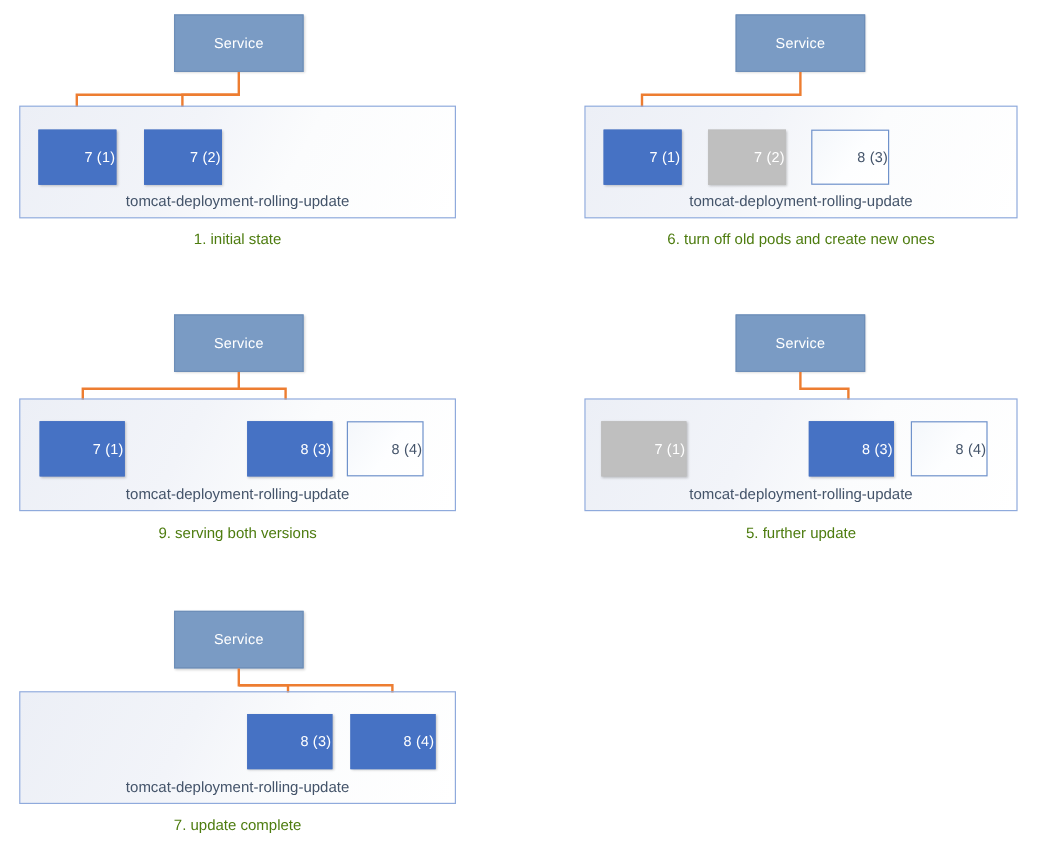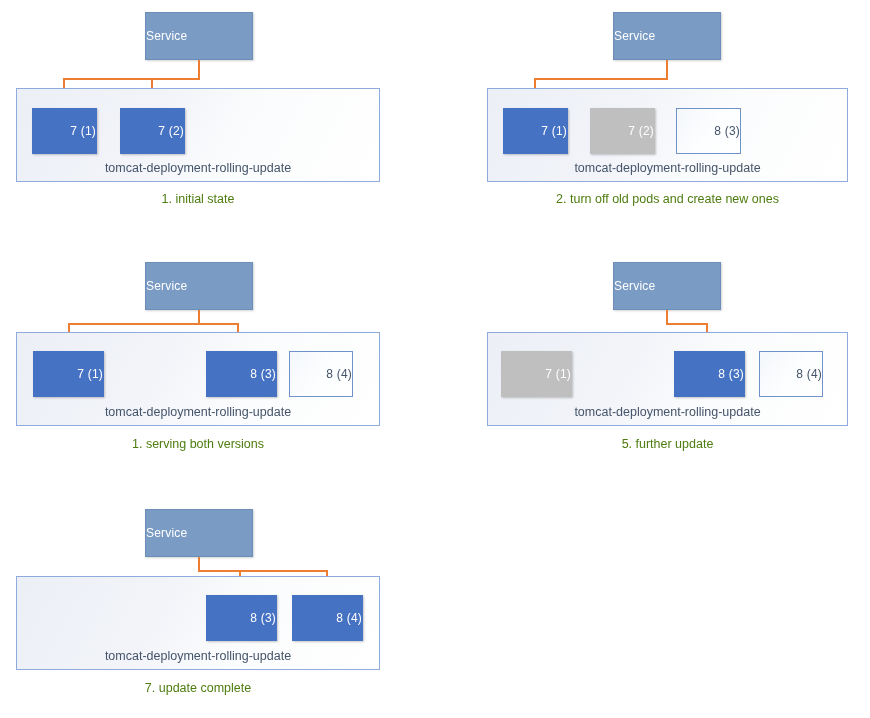--- a/index.html
+++ b/index.html
@@ -22,20 +22,21 @@
   .panel { position: absolute; }
 
   
   .service-box {
     position: absolute;
     background: #7a9bc4;
     border: 1px solid #6d8eb8;
     box-sizing: border-box;
     display: flex;
     align-items: center;
+    justify-content: center;
     color: #ffffff;
     font-size: 12px;
     letter-spacing: .2px;
     box-shadow: 1px 1px 2px rgba(0,0,0,.18);
   }
 
   
   .deployment-box {
     position: absolute;
     box-sizing: border-box;
@@ -152,21 +153,21 @@
     <div class="pod active" style="left:503px; top:108px; width:65px; height:46px;">
       <span>7 (1)</span>
     </div>
     <div class="pod terminating" style="left:590px; top:108px; width:65px; height:46px;">
       <span>7 (2)</span>
     </div>
     <div class="pod pending" style="left:676px; top:108px; width:65px; height:46px;">
       <span>8 (3)</span>
     </div>
 
-    <div class="caption" style="left:487px; top:192px; width:361px;">2. turn off old pods and create new ones</div>
+    <div class="caption" style="left:487px; top:192px; width:361px;">6. turn off old pods and create new ones</div>
   </div>
 
   <div class="panel">
     <div class="service-box" style="left:145px; top:262px; width:108px; height:48px;">
       <span>Service</span>
     </div>
 
     <svg class="connector" width="870" height="718">
       <path d="M199,310 L199,324 L69,324 L69,342"></path>
       <polygon points="63,342 75,342 69,353"></polygon>
@@ -181,21 +182,21 @@
     <div class="pod active" style="left:33px; top:351px; width:71px; height:46px;">
       <span>7 (1)</span>
     </div>
     <div class="pod active" style="left:206px; top:351px; width:71px; height:46px;">
       <span>8 (3)</span>
     </div>
     <div class="pod pending" style="left:289px; top:351px; width:64px; height:46px;">
       <span>8 (4)</span>
     </div>
 
-    <div class="caption" style="left:16px; top:437px; width:364px;">1. serving both versions</div>
+    <div class="caption" style="left:16px; top:437px; width:364px;">9. serving both versions</div>
   </div>
 
   <div class="panel">
     <div class="service-box" style="left:613px; top:262px; width:108px; height:48px;">
       <span>Service</span>
     </div>
 
     <svg class="connector" width="870" height="718">
       <path d="M667,310 L667,324 L707,324 L707,342"></path>
       <polygon points="701,342 713,342 707,353"></polygon>

